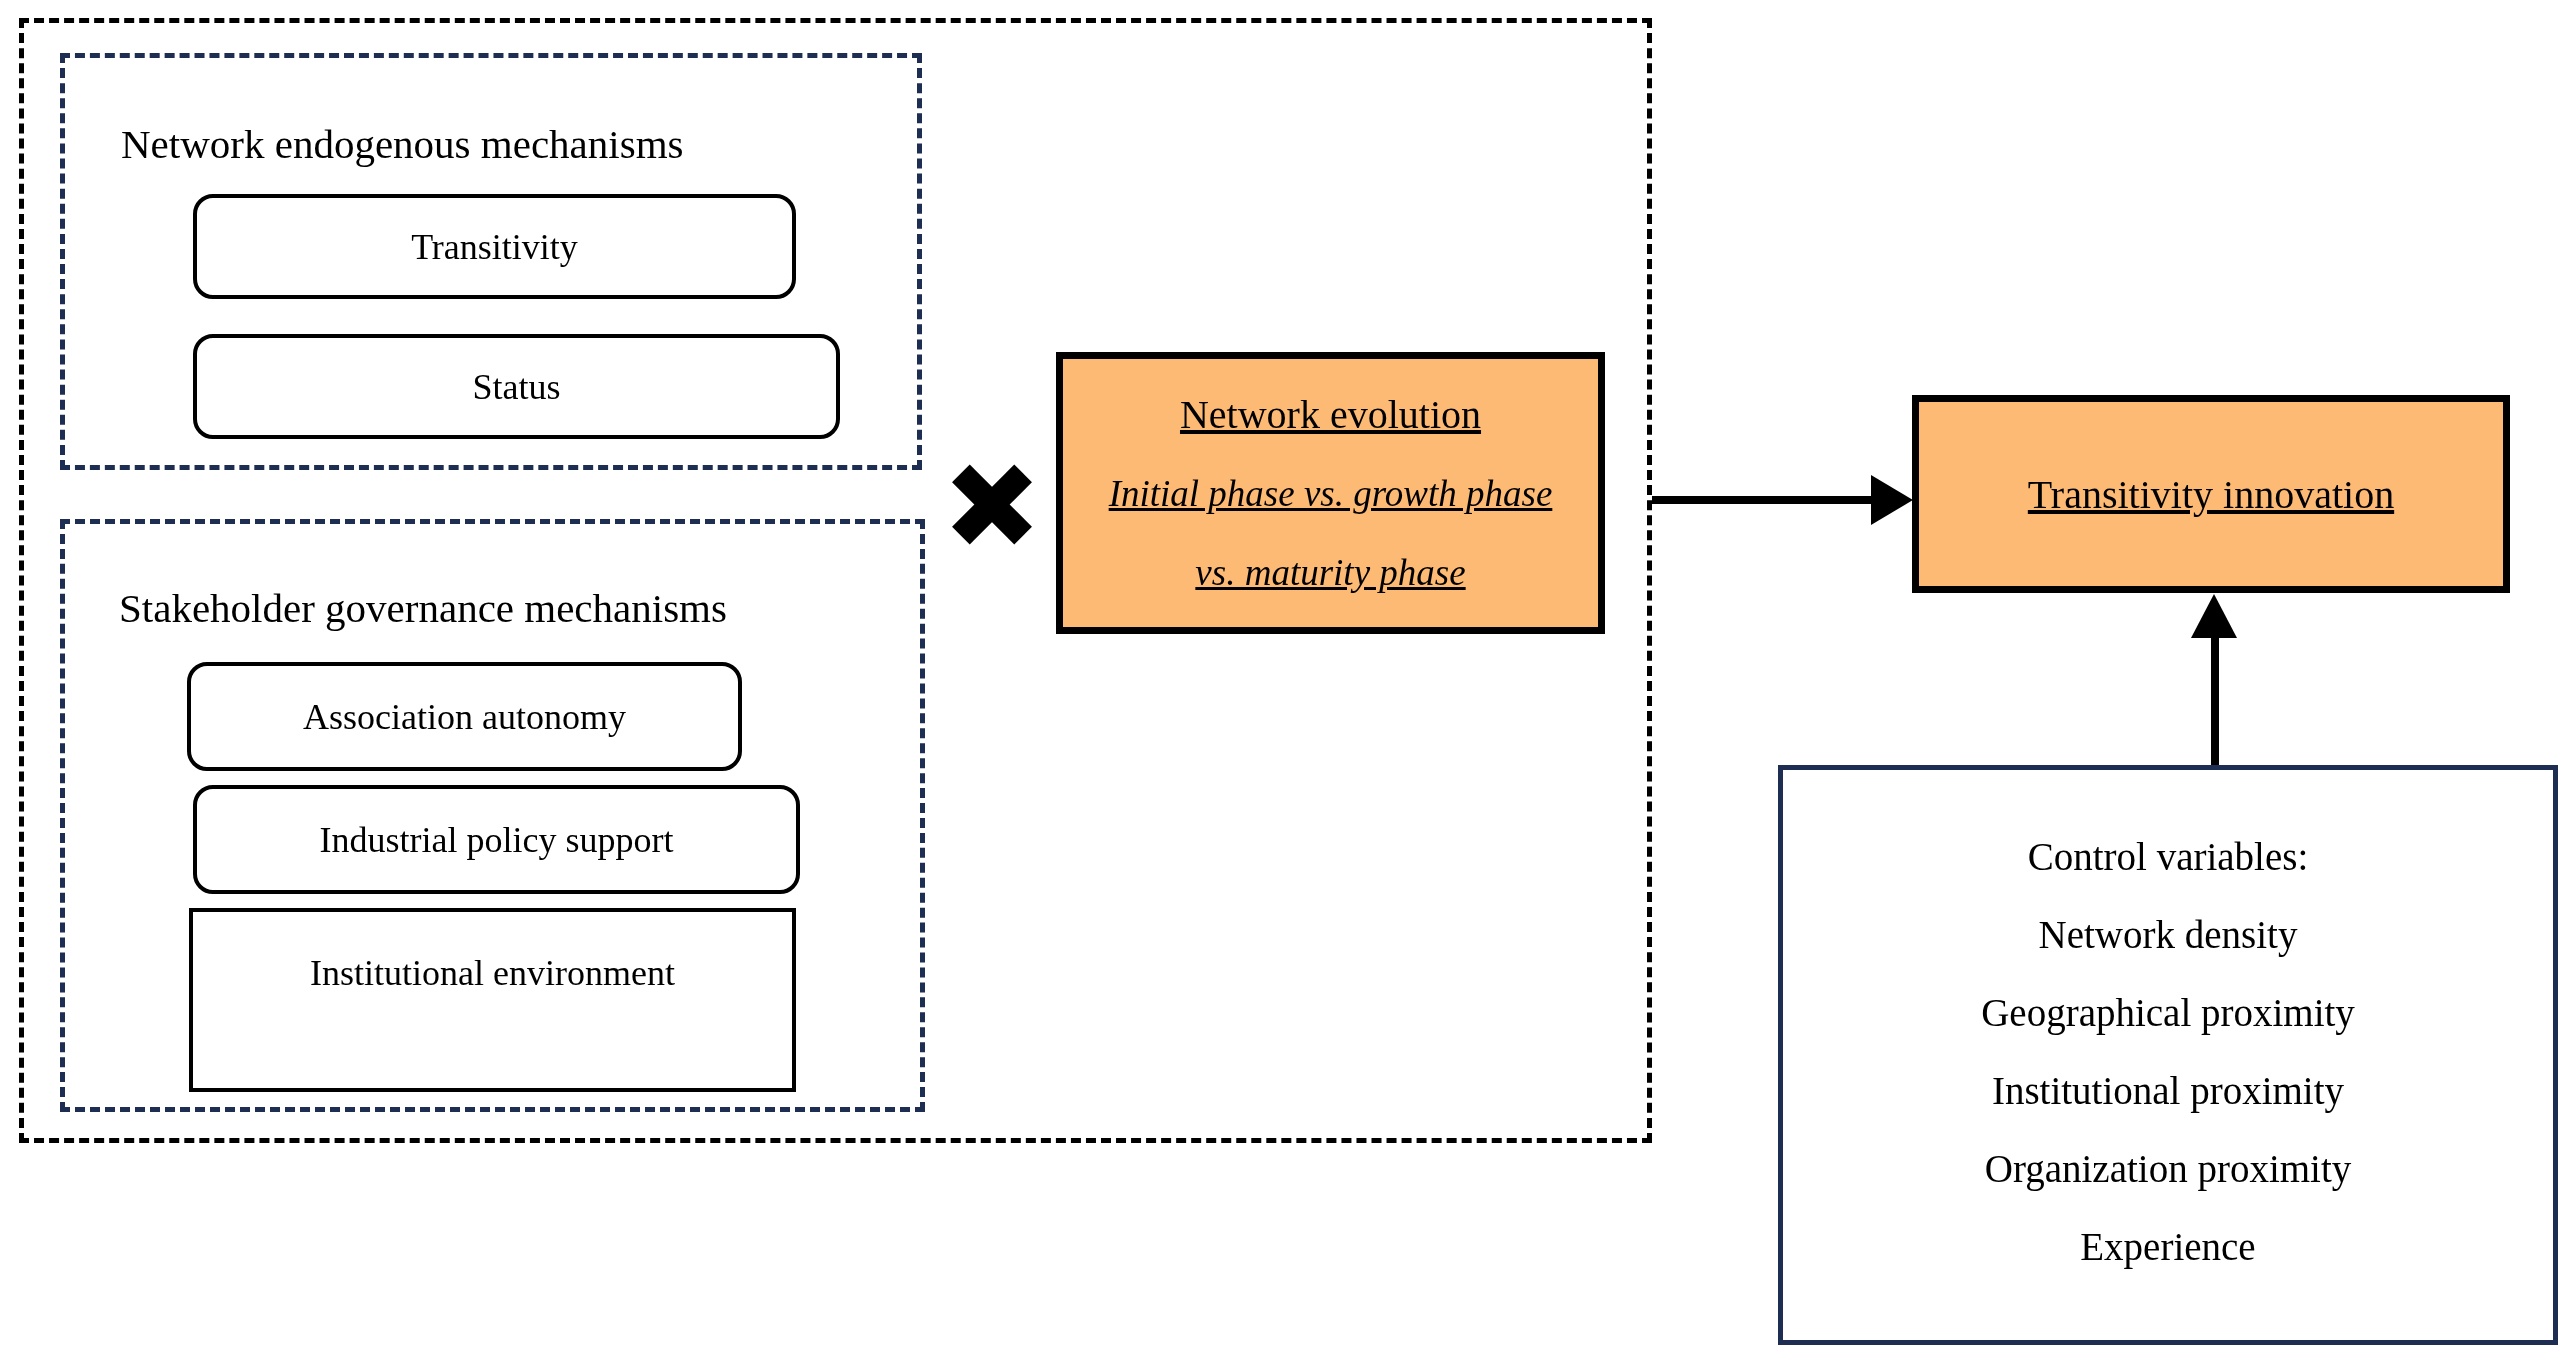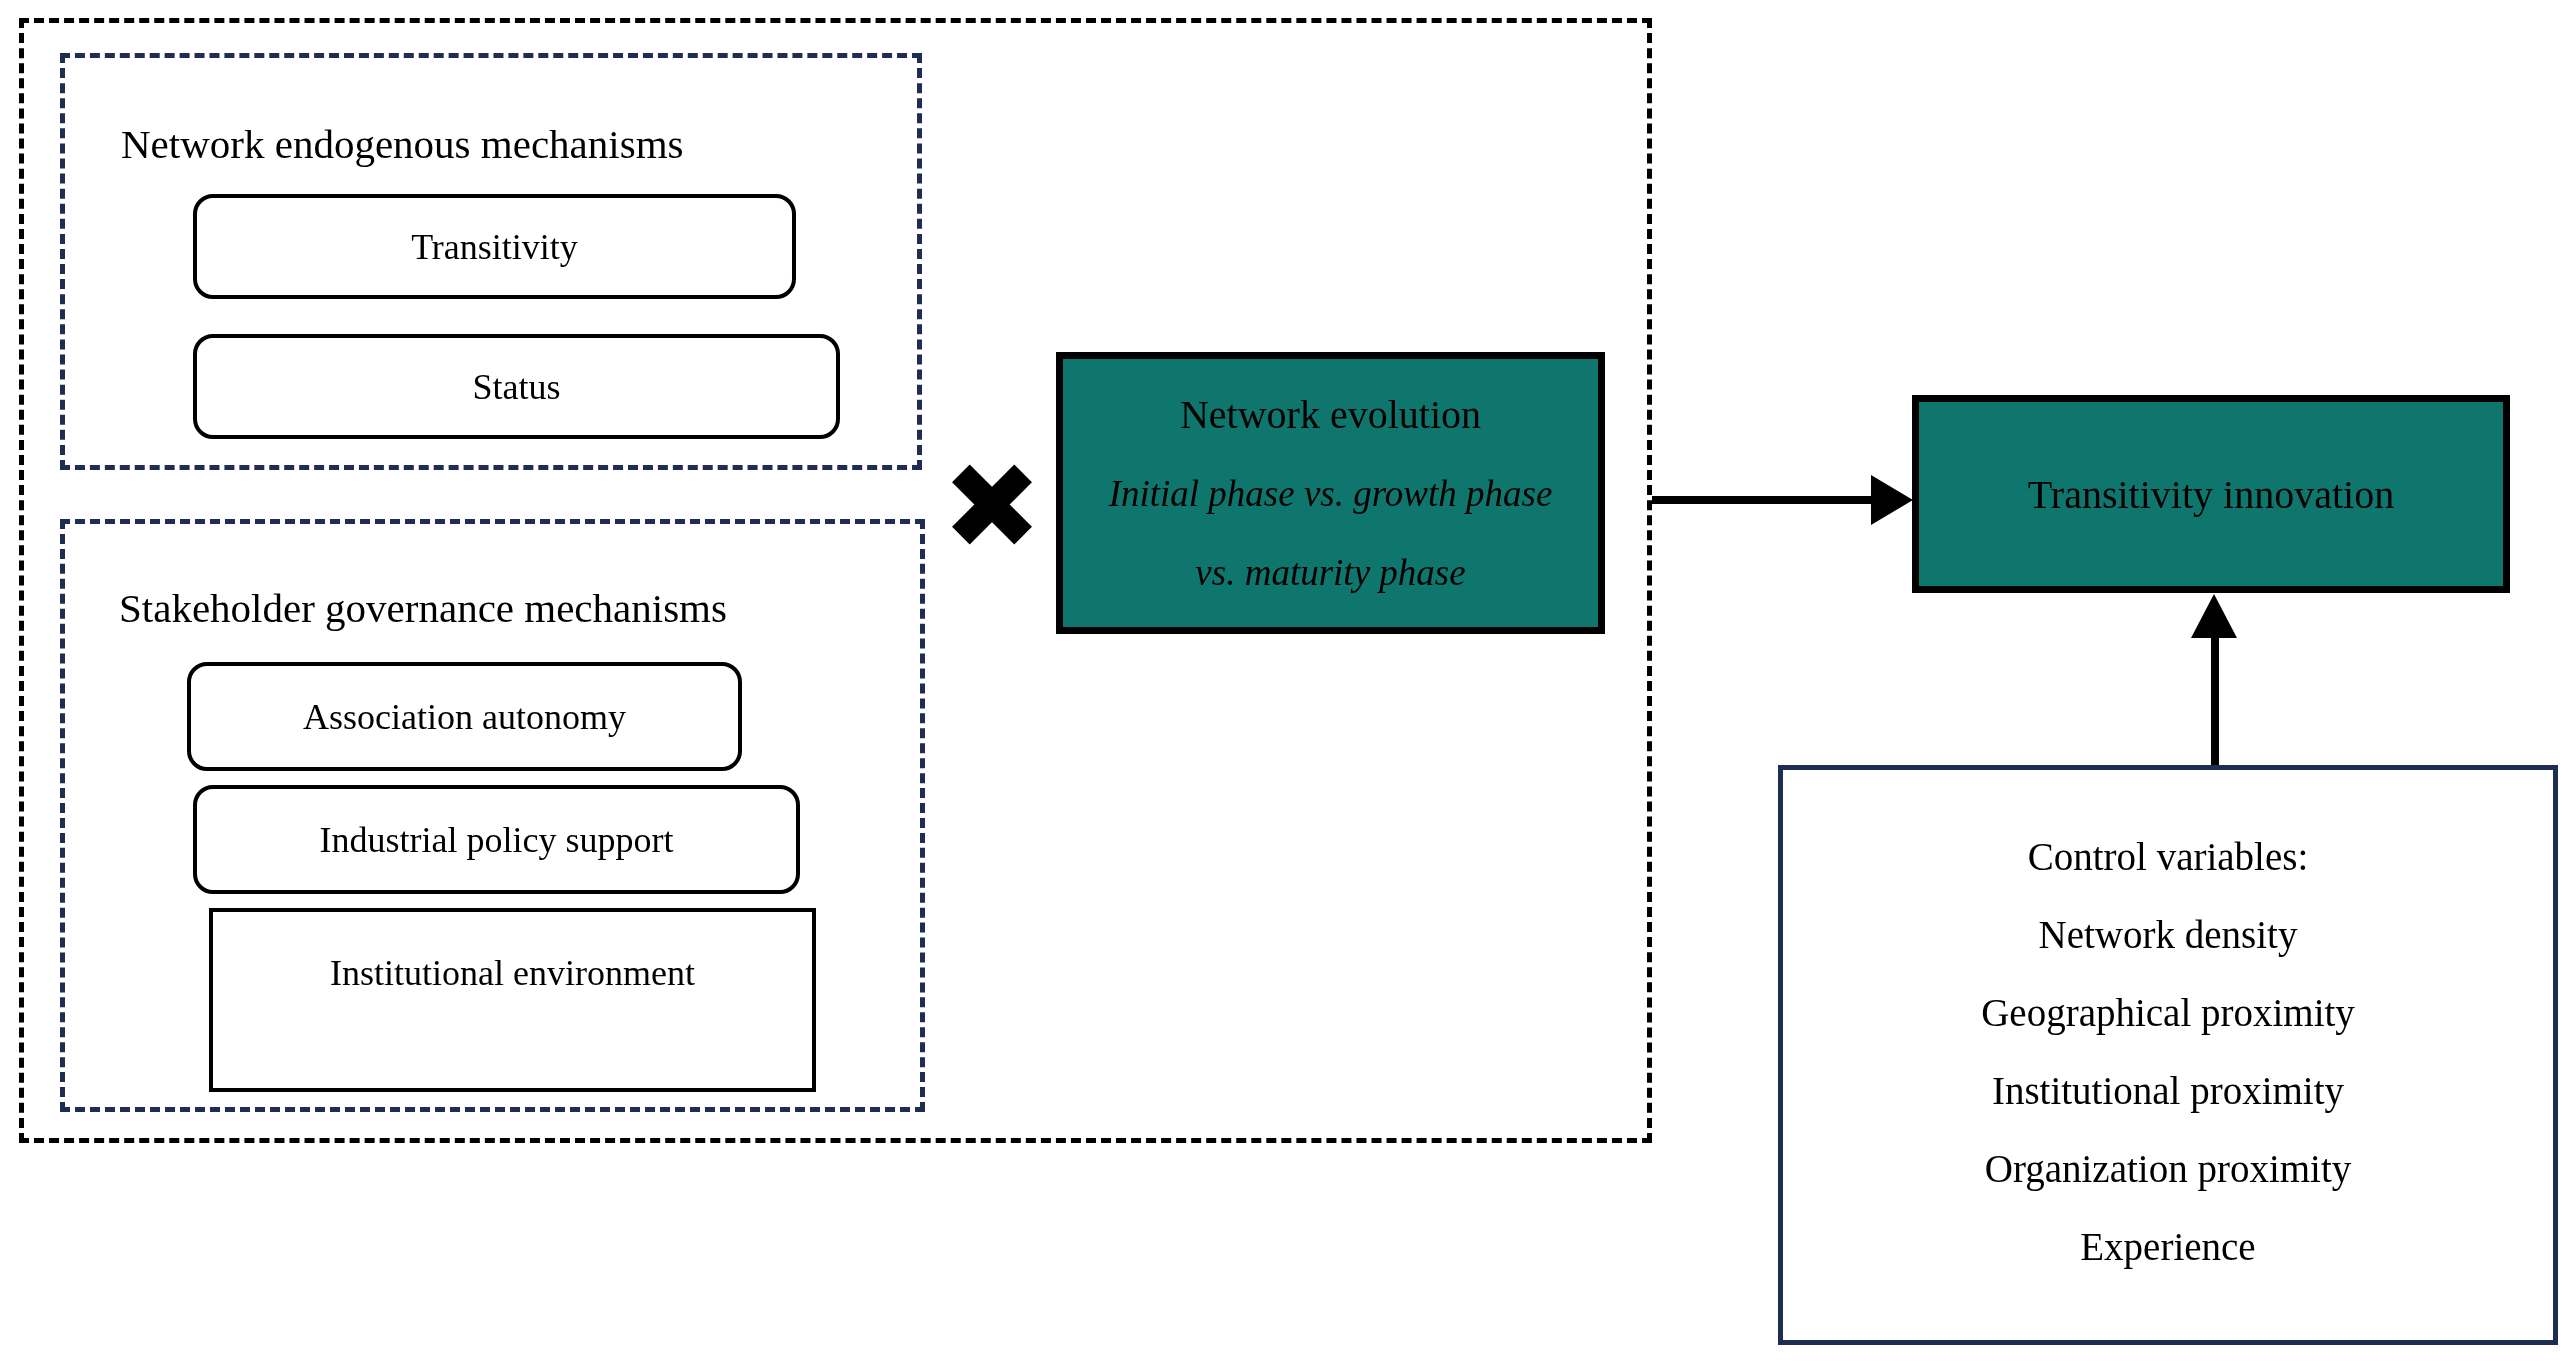--- a/index.html
+++ b/index.html
@@ -12,21 +12,21 @@
     color: #000000;
     overflow: hidden;
   }
   .abs { position: absolute; box-sizing: border-box; }
 
   
   .outer-frame   { border: 5.9px dashed #000000; background: transparent; }
   .navy-dashed   { border: 5.9px dashed #1d2e52; background: transparent; }
   .navy-solid    { border: 5.9px solid  #1d2e52; background: #ffffff; }
   .black-box     { border: 4.7px  solid  #000000; background: #ffffff; }
-  .black-box-lg  { border: 7px solid  #000000; background: #0f766e; }
+  .black-box-lg  { border: 7px solid  #000000; background: #fdba74; text-decoration: underline; }
 
   
   .panel-title   { font-size: 41px; line-height: 49px; white-space: nowrap; }
   .small-label   { font-size: 36px; border-radius: 20px; }
   .center-flex   { display: flex; align-items: center; justify-content: center; text-align: center; }
   .col-flex      { display: flex; flex-direction: column; align-items: center; text-align: center; }
   .evo-line      { font-size: 40px; line-height: 79px; white-space: nowrap; }
   .evo-italic    { font-style: italic; font-size: 37px; line-height: 79px; white-space: nowrap; }
   .outcome-label { font-size: 40px; white-space: nowrap; }
   .ctrl-line     { font-size: 39px; line-height: 78px; white-space: nowrap; }
@@ -81,21 +81,21 @@
   <div class="abs panel-title" style="left:119px; top:584px;">Stakeholder governance mechanisms</div>
 
   <div class="abs black-box center-flex small-label" style="left:187px; top:662px; width:555px; height:109px;">
     <span>Association autonomy</span>
   </div>
 
   <div class="abs black-box center-flex small-label" style="left:193px; top:785px; width:607px; height:109px;">
     <span>Industrial policy support</span>
   </div>
 
-  <div class="abs black-box col-flex" style="left:209px; top:908px; width:607px; height:184px; padding-top:20px;">
+  <div class="abs black-box col-flex" style="left:189px; top:908px; width:607px; height:184px; padding-top:20px;">
     <span class="inst-line">Institutional environment</span>
   </div>
 
   <div class="abs x-wrap" style="left:948px; top:460px;">
     <div class="x-bar a"></div>
     <div class="x-bar b"></div>
   </div>
 
   <div class="abs black-box-lg col-flex" style="left:1056px; top:352px; width:549px; height:282px; justify-content:center;">
     <span class="evo-line">Network evolution</span>

